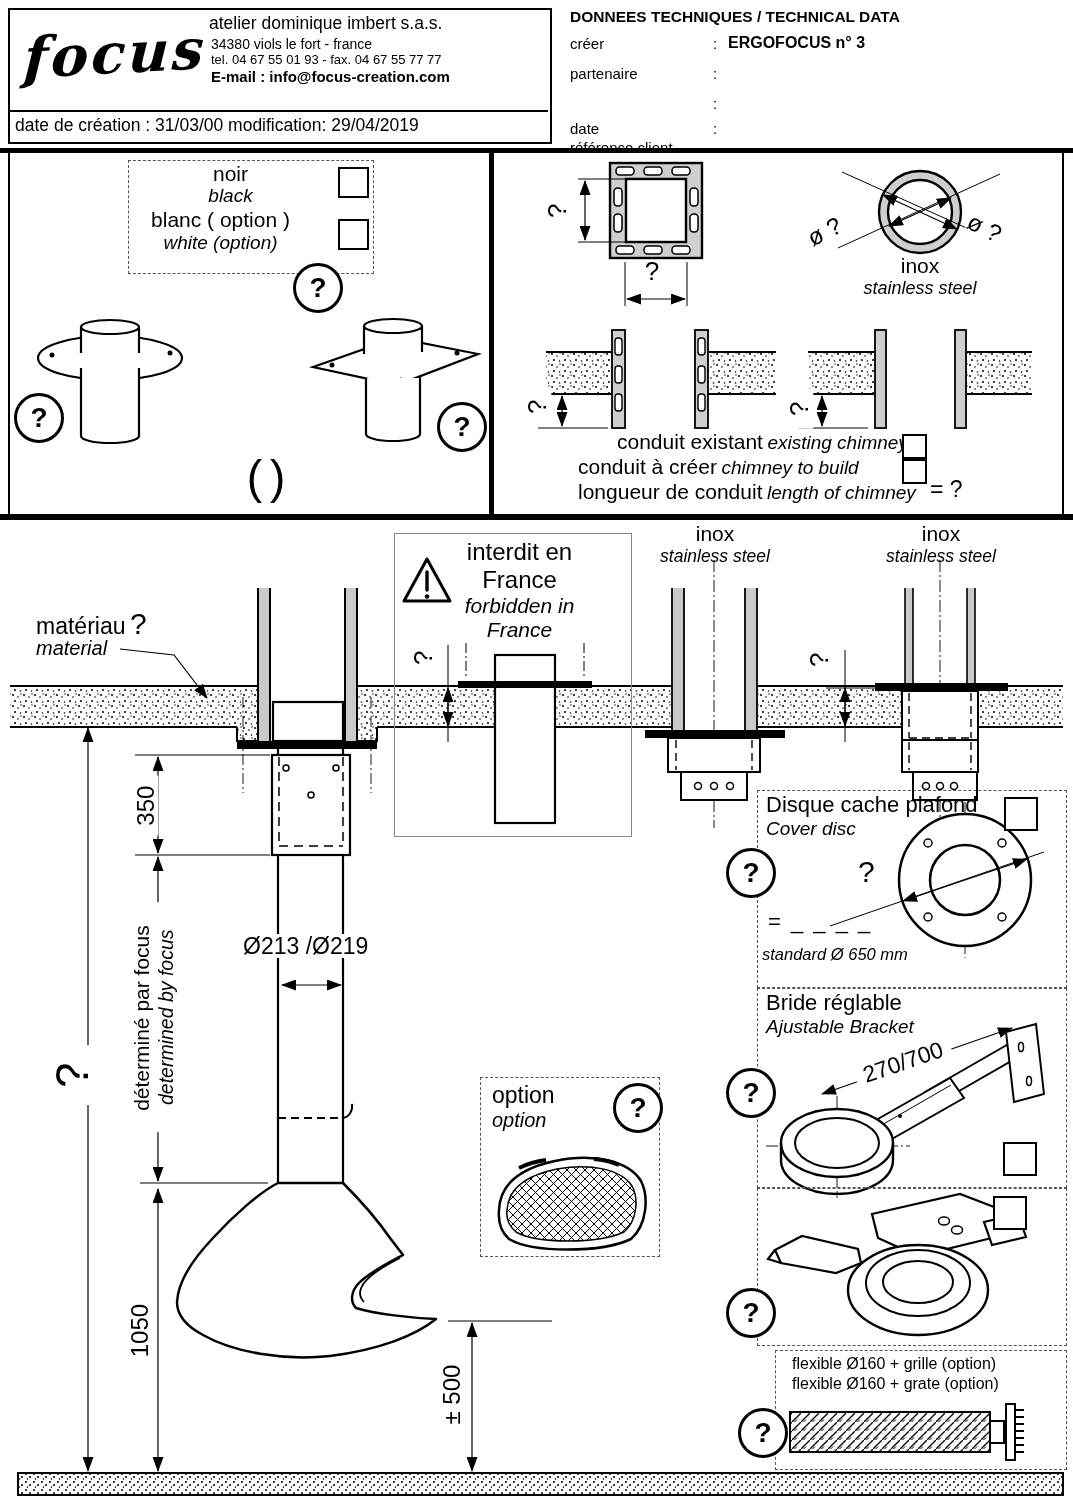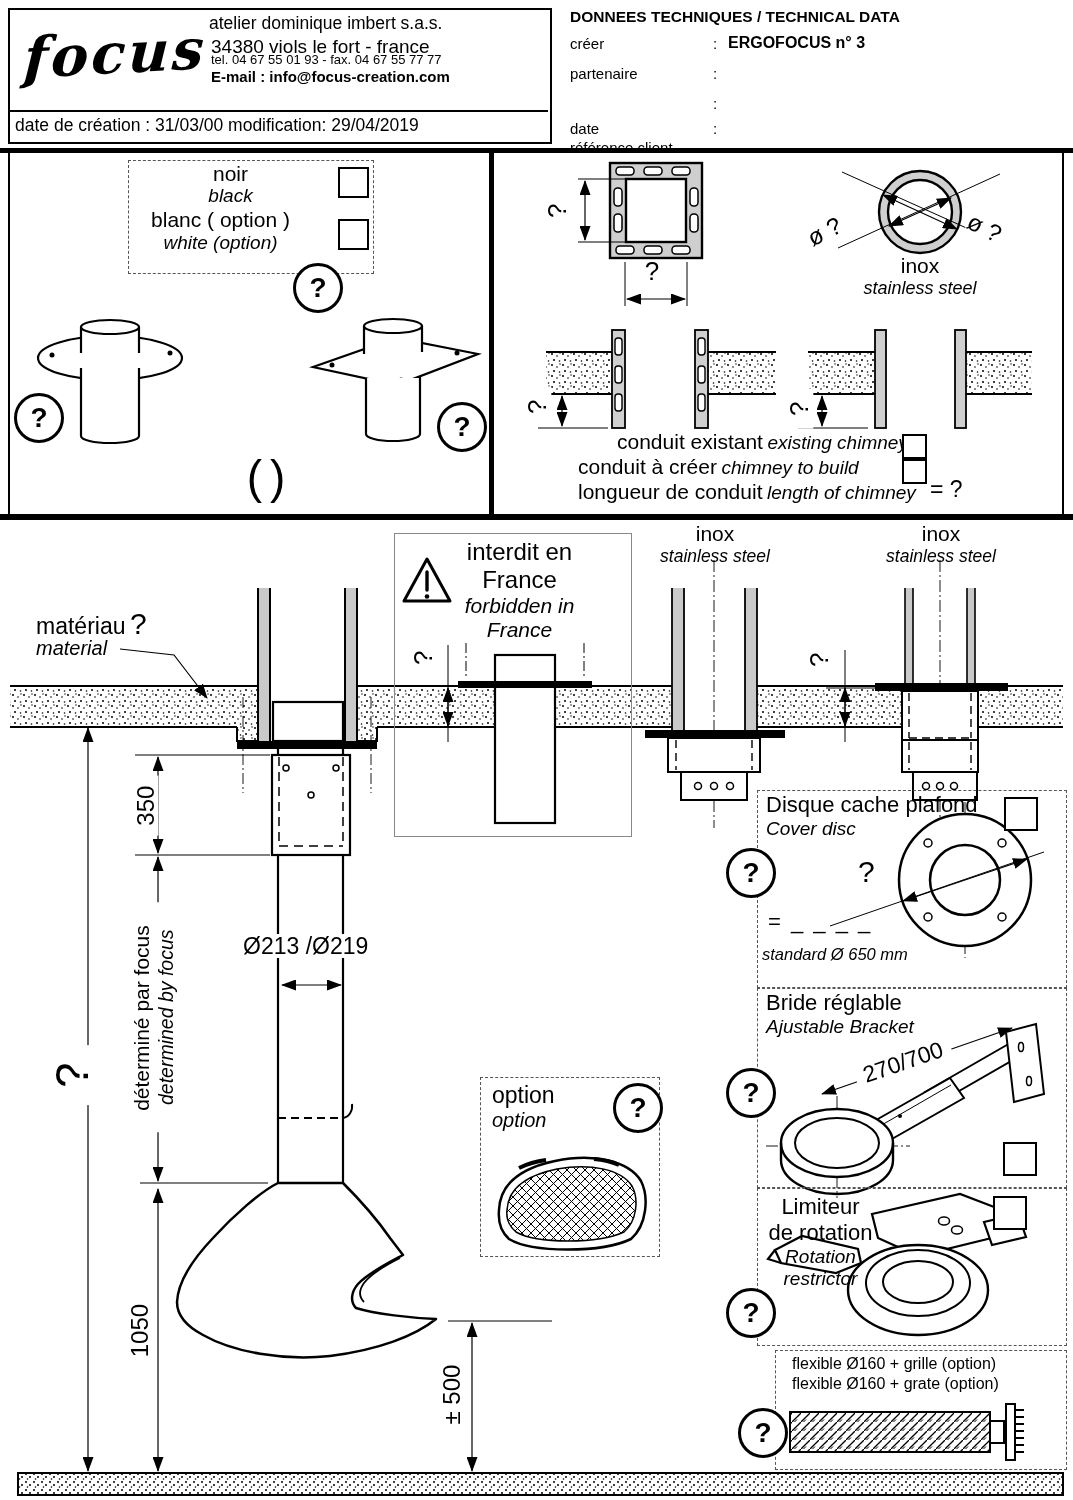--- a/index.html
+++ b/index.html
@@ -350,21 +350,21 @@
 <div class="hbox" style="left:8px;top:8px;width:540px;height:132px;z-index:3;"></div>
 <div class="abs" style="left:8px;top:110px;width:540px;border-top:2px solid #000;z-index:3;"></div>
 <div class="bar" style="left:0;top:148px;width:1073px;height:5px;z-index:3;"></div>
 <div class="bar" style="left:0;top:514px;width:1073px;height:6px;z-index:3;"></div>
 <div class="bar" style="left:489px;top:153px;width:5px;height:361px;z-index:3;"></div>
 <div class="bar" style="left:8px;top:153px;width:2px;height:361px;z-index:3;"></div>
 <div class="bar" style="left:1062px;top:153px;width:2px;height:361px;z-index:3;"></div>
 
 <div class="lbl txt" style="left:24px;top:24px;font-family:'DejaVu Serif',serif;font-style:italic;font-weight:bold;font-size:56px;letter-spacing:3px;transform:rotate(-3deg) skewX(-6deg);">focus</div>
 <div class="lbl txt" style="left:209px;top:14px;font-size:17.5px;">atelier dominique imbert s.a.s.</div>
-<div class="lbl txt" style="left:211px;top:37px;font-size:19px;">34380 viols le fort  -   france</div>
+<div class="lbl txt" style="left:211px;top:37px;font-size:14px;">34380 viols le fort  -   france</div>
 <div class="lbl txt" style="left:211px;top:53px;font-size:13px;">tel. 04 67 55 01 93  -   fax. 04 67 55 77 77</div>
 <div class="lbl txt" style="left:211px;top:69px;font-size:15px;font-weight:bold;">E-mail : info@focus-creation.com</div>
 <div class="lbl txt" style="left:15px;top:116px;font-size:17.5px;">date de création : 31/03/00  modification: 29/04/2019</div>
 
 <div class="lbl txt bold" style="left:570px;top:9px;font-size:15.5px;">DONNEES TECHNIQUES / TECHNICAL DATA</div>
 <div class="lbl txt" style="left:570px;top:36px;font-size:15px;">créer</div>
 <div class="lbl txt" style="left:713px;top:36px;font-size:15px;">:</div>
 <div class="lbl txt bold" style="left:728px;top:35px;font-size:16px;">ERGOFOCUS  n° 3</div>
 <div class="lbl txt" style="left:570px;top:66px;font-size:15px;">partenaire</div>
 <div class="lbl txt" style="left:713px;top:66px;font-size:15px;">:</div>
@@ -467,26 +467,20 @@
 <div class="lbl txt it" style="left:762px;top:946px;font-size:16.5px;">standard Ø 650 mm</div>
 
 <div class="panel" style="left:757px;top:988px;width:308px;height:198px;"></div>
 <div class="lbl txt" style="left:766px;top:991px;font-size:22px;">Bride réglable</div>
 <div class="lbl txt it" style="left:766px;top:1017px;font-size:19px;">Ajustable Bracket</div>
 <div class="qcircle" style="left:726px;top:1068px;">?</div>
 <div class="lbl txt ctr" style="left:853px;top:1050px;width:100px;font-size:23px;transform:rotate(-19deg);background:#fff;">270/700</div>
 <div class="checkbox" style="left:1003px;top:1142px;width:30px;height:30px;"></div>
 
 <div class="panel" style="left:757px;top:1188px;width:308px;height:156px;"></div>
-<div class="abs txt ctr" style="left:758px;top:1194px;width:125px;">
-  <div style="font-size:22px;">Limiteur</div>
-  <div style="font-size:22px;">de rotation</div>
-  <div class="it" style="font-size:19px;">Rotation</div>
-  <div class="it" style="font-size:19px;">restrictor</div>
-</div>
 <div class="checkbox" style="left:993px;top:1196px;width:30px;height:30px;"></div>
 <div class="qcircle" style="left:726px;top:1288px;">?</div>
 
 <div class="panel" style="left:775px;top:1350px;width:290px;height:118px;"></div>
 <div class="lbl txt" style="left:792px;top:1356px;font-size:16px;">flexible Ø160 + grille (option)</div>
 <div class="lbl txt" style="left:792px;top:1376px;font-size:16px;">flexible Ø160 + grate (option)</div>
 <div class="qcircle" style="left:738px;top:1408px;">?</div>
 
 </div>
 

